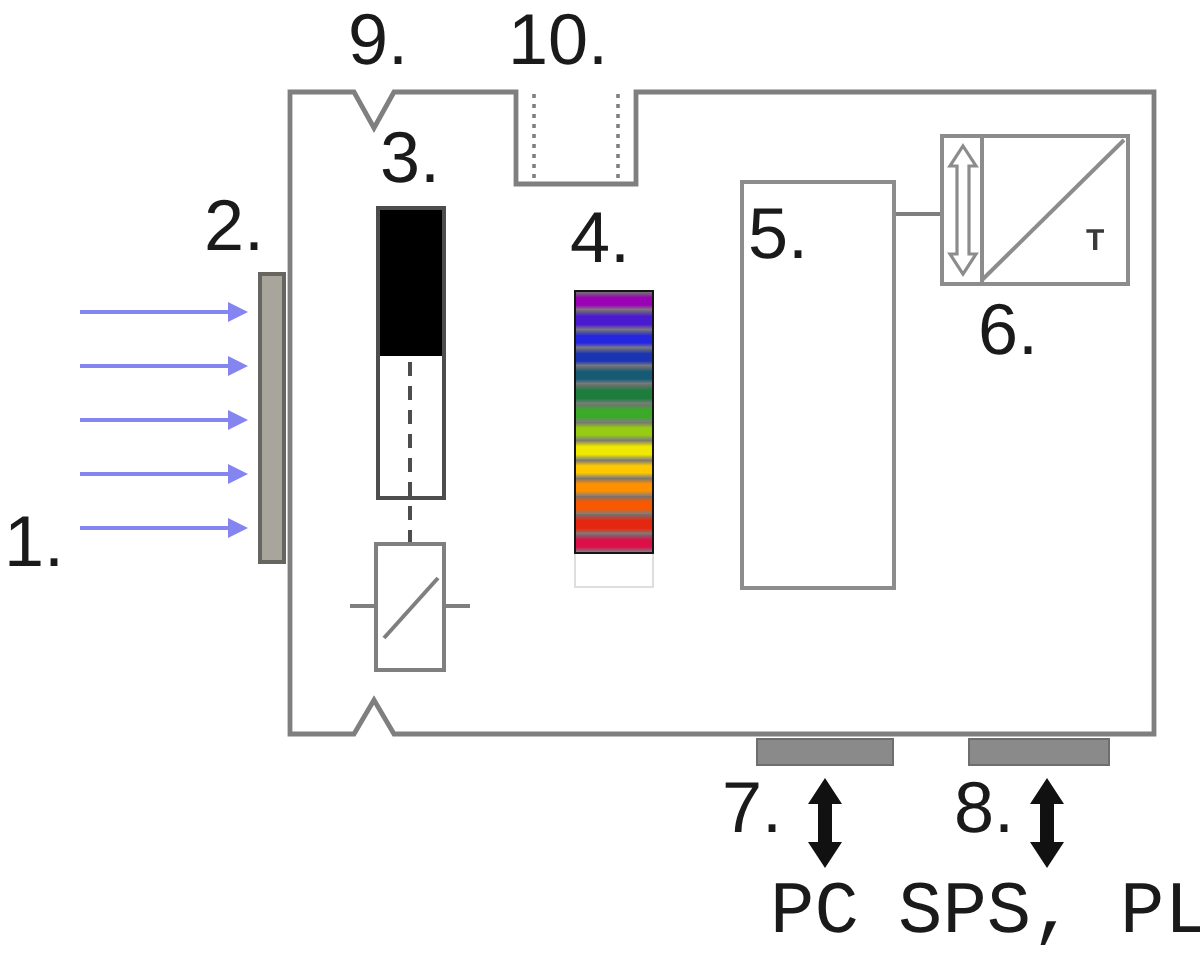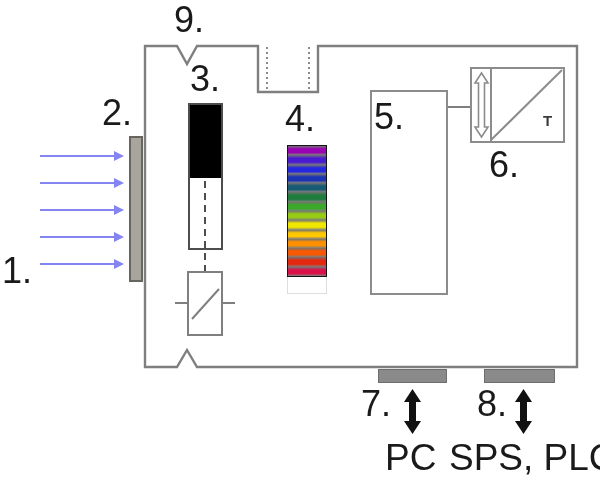--- a/index.html
+++ b/index.html
@@ -5,21 +5,21 @@
   html,body{margin:0;padding:0;background:#ffffff;}
   #canvas{
     position:relative;width:600px;height:484px;background:#ffffff;
     font-family:"Liberation Sans",sans-serif;overflow:hidden;
   }
   .abs{position:absolute;}
   .lbl{
     position:absolute;color:#1a1a1a;font-size:36px;line-height:1;
     white-space:nowrap;z-index:6;
   }
-  .lbl.big{font-size:37px;}
+  .lbl.big{font-size:37px;font-family:Liberation Mono, monospace;}
   
   #window-bar{
     left:129px;top:136px;width:14px;height:146px;
     background:var(--window-fill);border:2px solid var(--window-border);
     box-sizing:border-box;z-index:2;
   }
   
   #slit-assembly{
     left:188px;top:103px;width:35px;height:147px;background:#ffffff;
     border:2px solid var(--slit-border);box-sizing:border-box;z-index:2;
@@ -155,17 +155,18 @@
 
   <div class="lbl" style="left:2px;top:253px">1.</div>
   <div class="lbl" style="left:102px;top:95px">2.</div>
   <div class="lbl" style="left:190px;top:61px">3.</div>
   <div class="lbl" style="left:285px;top:101px">4.</div>
   <div class="lbl" style="left:374px;top:99px">5.</div>
   <div class="lbl" style="left:489px;top:147px">6.</div>
   <div class="lbl" style="left:361px;top:386px">7.</div>
   <div class="lbl" style="left:477px;top:386px">8.</div>
   <div class="lbl" style="left:174px;top:2px">9.</div>
+  <div class="lbl" style="left:254px;top:2px">10.</div>
 
   <div class="lbl big" style="left:385px;top:439px">PC</div>
   <div class="lbl big" style="left:449px;top:439px">SPS, PLC</div>
 
 </div>
 
 </body></html>

